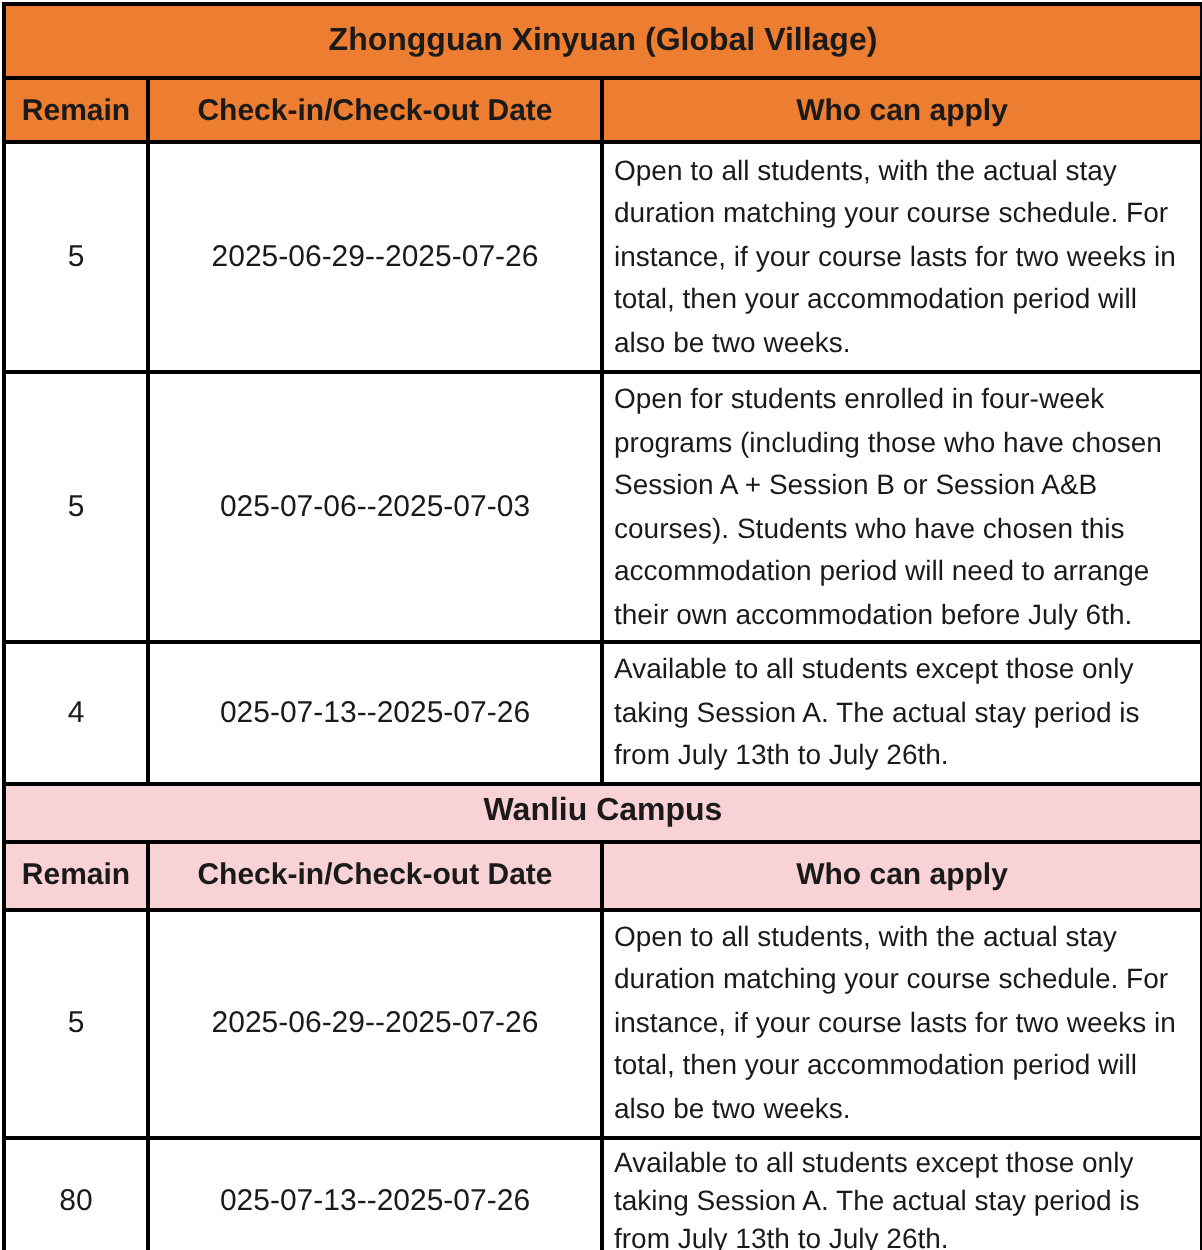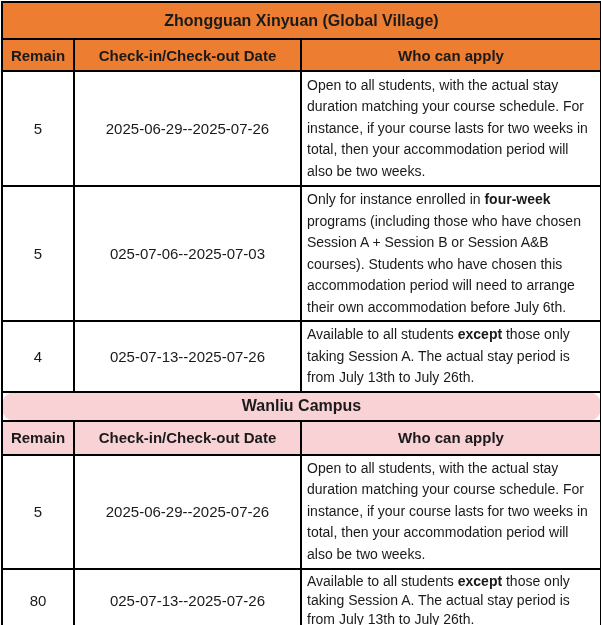--- a/index.html
+++ b/index.html
@@ -50,21 +50,21 @@
     padding: 2px 4px;
   }
   td.cell-who {
     font-size: 14px;
     line-height: 21.5px;
     text-align: left;
     vertical-align: middle;
     padding: 2px 4px 2px 5px;
   }
   tr.tight td.cell-who { line-height: 19px; }
-  td.cell-who b { font-weight: bold; }
+  td.cell-who b { font-weight: normal; }
 
   tr.h37 { height: 37px; }
   tr.h32 { height: 32px; }
   tr.h115 { height: 115px; }
   tr.h132 { height: 132px; }
   tr.h70 { height: 70px; }
   tr.h29 { height: 29px; }
   tr.h34 { height: 34px; }
   tr.h114 { height: 114px; }
   tr.h58 { height: 58px; }
@@ -90,30 +90,30 @@
         <th class="col-header" style="background-color: rgb(237, 125, 49);">Who can apply</th>
       </tr>
       <tr class="h115">
         <td class="cell-remain">5</td>
         <td class="cell-date">2025-06-29--2025-07-26</td>
         <td class="cell-who"><span>Open to all students, with the actual stay duration matching your course schedule. For instance, if your course lasts for two weeks in total, then your accommodation period will also be two weeks.</span></td>
       </tr>
       <tr class="h132">
         <td class="cell-remain">5</td>
         <td class="cell-date">025-07-06--2025-07-03</td>
-        <td class="cell-who"><span>Only for instance enrolled in </span><b>four-week</b><span> programs (including those who have chosen Session A + Session B or Session A&amp;B courses). Students who have chosen this accommodation period will need to arrange their own accommodation before July 6th.</span></td>
+        <td class="cell-who"><span>Open for students enrolled in </span><b>four-week</b><span> programs (including those who have chosen Session A + Session B or Session A&amp;B courses). Students who have chosen this accommodation period will need to arrange their own accommodation before July 6th.</span></td>
       </tr>
       <tr class="h70">
         <td class="cell-remain">4</td>
         <td class="cell-date">025-07-13--2025-07-26</td>
         <td class="cell-who"><span>Available to all students </span><b>except</b><span> those only taking Session A. The actual stay period is from July 13th to July 26th.</span></td>
       </tr>
 
       <tr class="h29">
-        <th class="section-title" colspan="3" style="background-color: rgb(249, 210, 214); border-radius: 13px;">Wanliu Campus</th>
+        <th class="section-title" colspan="3" style="background-color: rgb(249, 210, 214);">Wanliu Campus</th>
       </tr>
       <tr class="h34">
         <th class="col-header" style="background-color: rgb(249, 210, 214);">Remain</th>
         <th class="col-header" style="background-color: rgb(249, 210, 214);">Check-in/Check-out Date</th>
         <th class="col-header" style="background-color: rgb(249, 210, 214);">Who can apply</th>
       </tr>
       <tr class="h114">
         <td class="cell-remain">5</td>
         <td class="cell-date">2025-06-29--2025-07-26</td>
         <td class="cell-who"><span>Open to all students, with the actual stay duration matching your course schedule. For instance, if your course lasts for two weeks in total, then your accommodation period will also be two weeks.</span></td>

